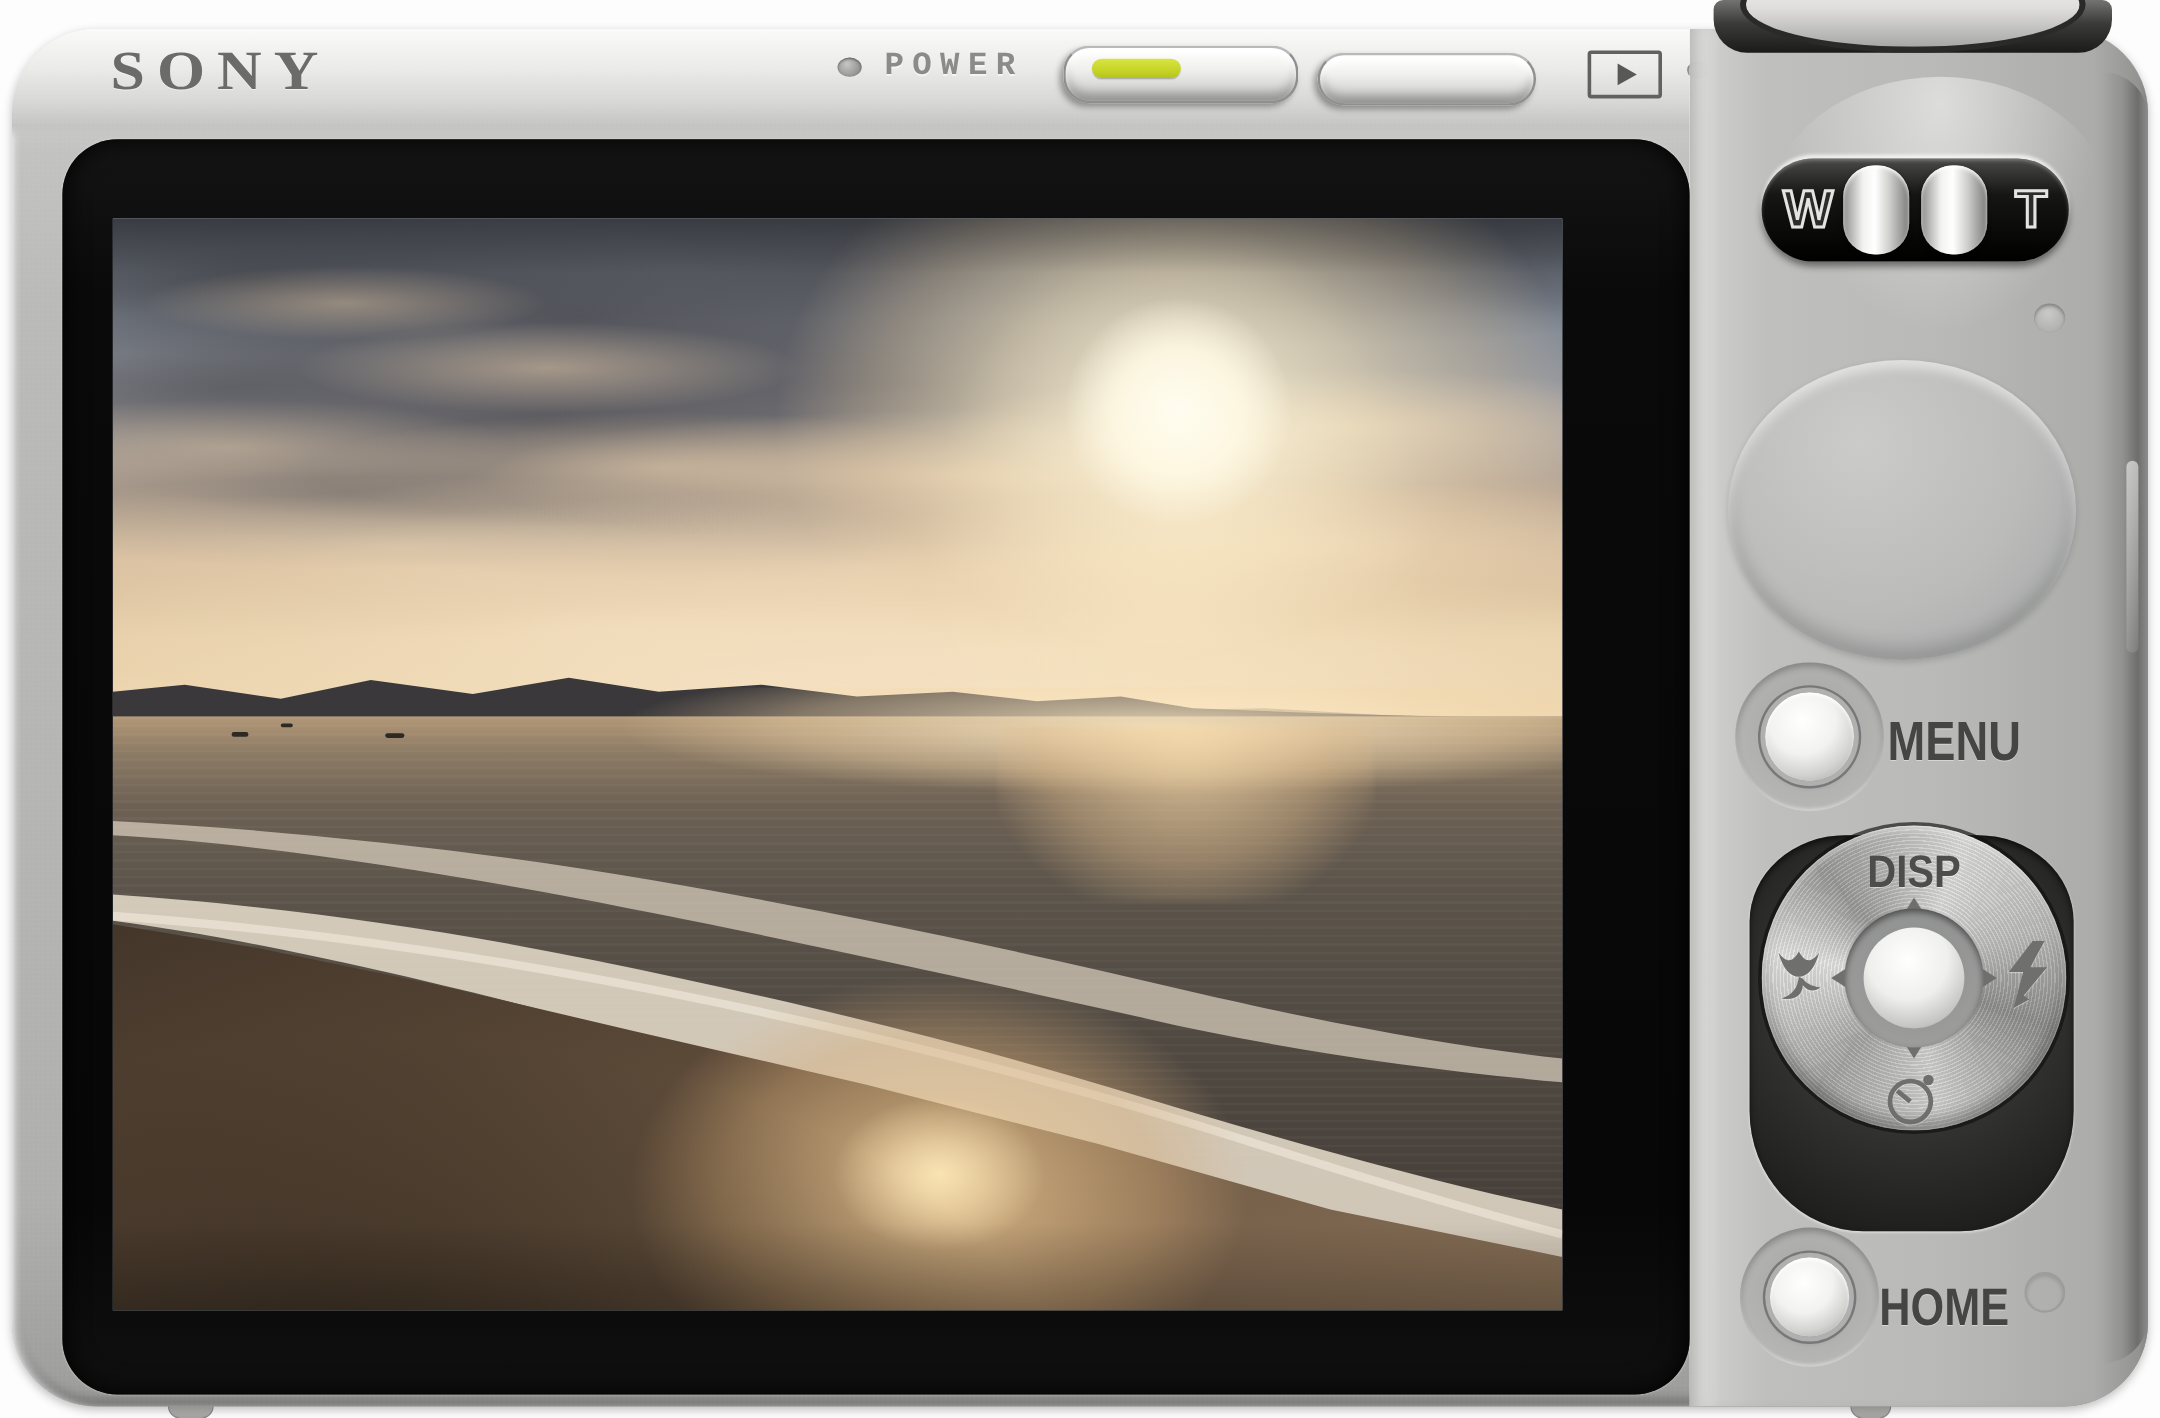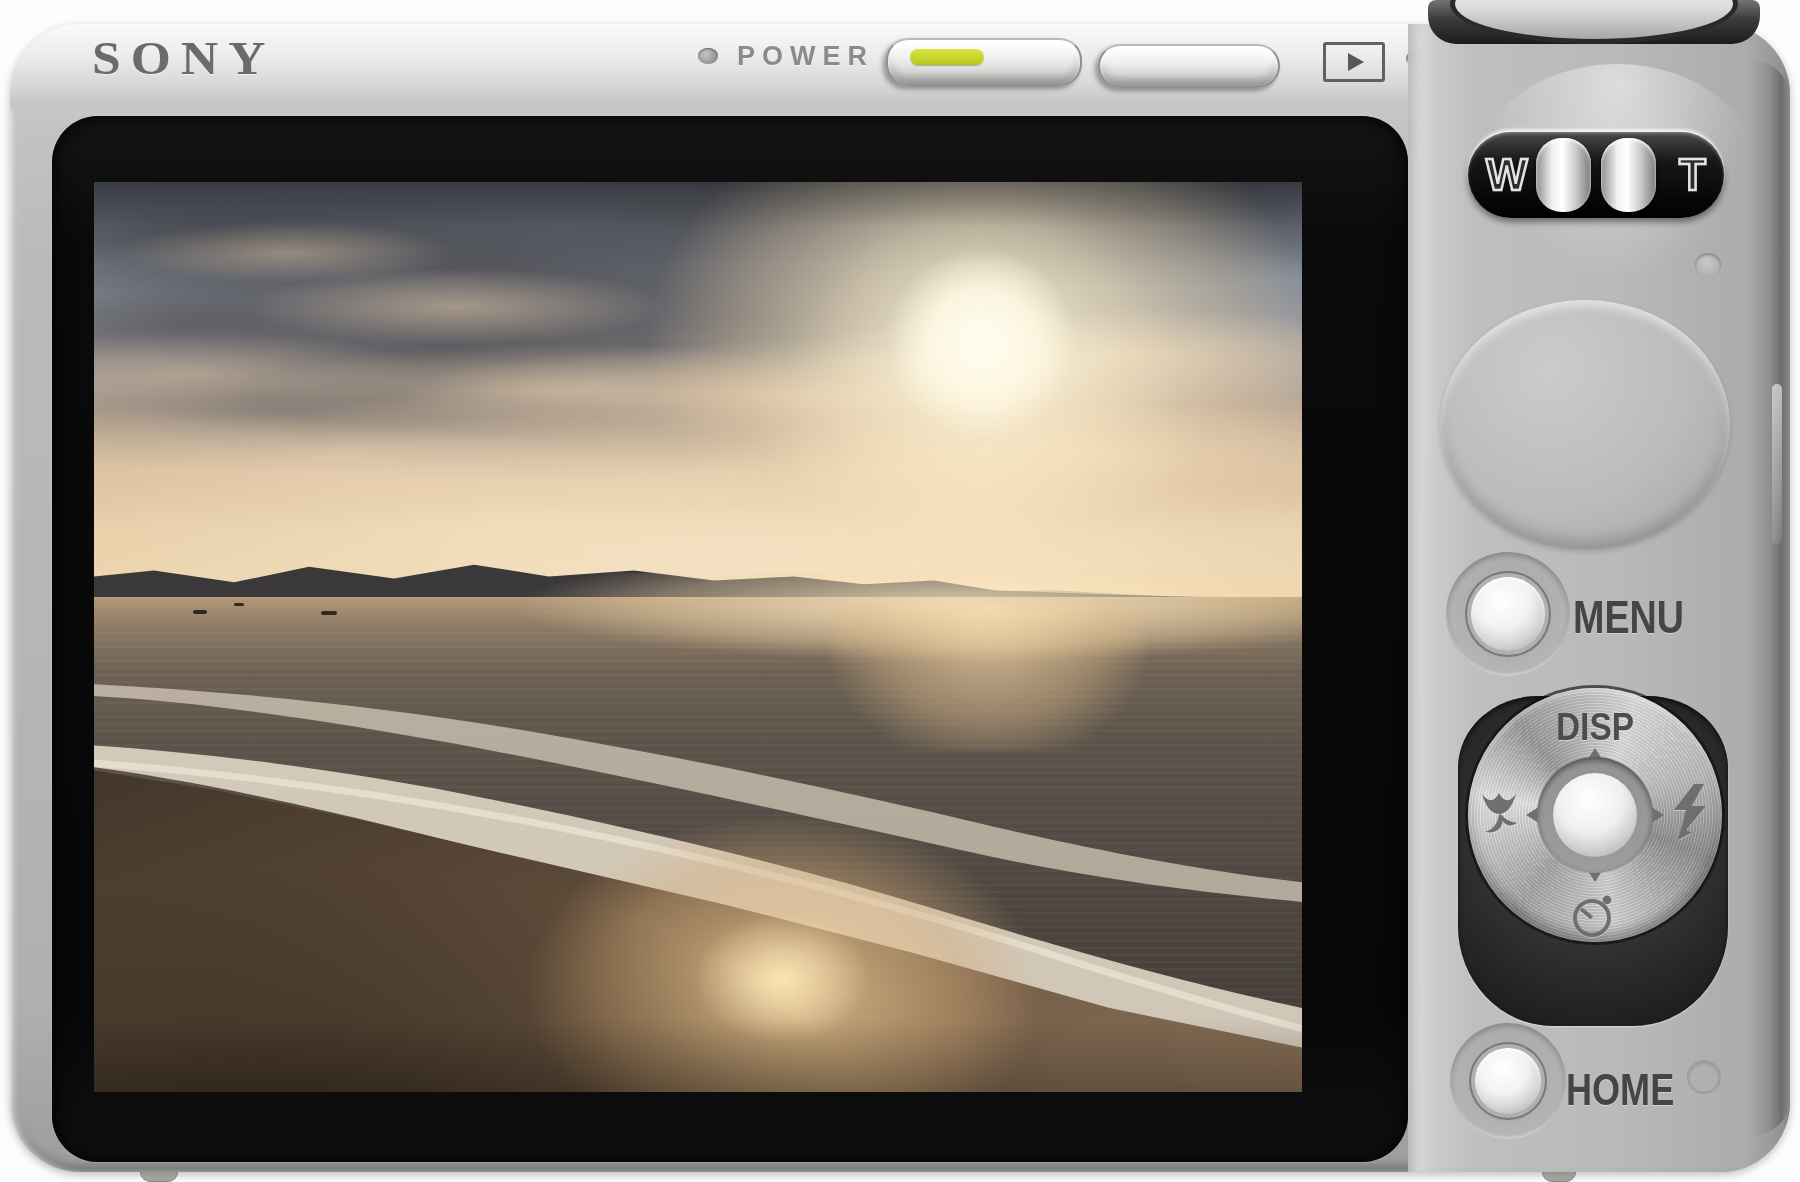--- a/index.html
+++ b/index.html
@@ -19,21 +19,21 @@
     border-radius:70px 70px 0 0;}
 
   
   .sony-logo{position:absolute;left:82px;top:8px;font-family:"Liberation Serif",serif;font-weight:700;
     font-size:46px;letter-spacing:9px;color:#6b6b69;transform:scaleX(1.12);transform-origin:left center;
     text-shadow:0 1px 0 rgba(255,255,255,.5);}
   .power-led{position:absolute;left:688px;top:24px;width:20px;height:16px;border-radius:50%;
     background:radial-gradient(circle at 40% 35%,#c6c6c4,#939391 70%,#7e7e7c);
     box-shadow:inset 0 1px 2px rgba(0,0,0,.45);}
   .power-label{position:absolute;left:727px;top:17px;font-size:27px;font-weight:700;letter-spacing:7px;
-    color:#8b8b89;text-shadow:0 1px 0 rgba(255,255,255,.55);}
+    color:#8b8b89;text-shadow:0 1px 0 rgba(255,255,255,.55);font-family:Liberation Mono, monospace;}
   .pill-btn{position:absolute;border-radius:22px;
     background:linear-gradient(180deg,#ffffff 0%,#f0f0ee 40%,#d6d6d4 75%,#bdbdbb 100%);
     border:2px solid #8f8f91;border-top-color:#b9b9bb;
     box-shadow:inset 0 5px 6px rgba(255,255,255,.95),inset 0 -7px 8px rgba(0,0,0,.22),-3px 3px 5px rgba(0,0,0,.35);}
   .power-btn{left:876px;top:14px;width:192px;height:44px;}
   .power-pill{position:absolute;left:22px;top:9px;width:74px;height:16px;border-radius:8px;
     background:linear-gradient(180deg,#d8e440,#c3d125 70%,#b4c21c);box-shadow:0 1px 1px rgba(0,0,0,.25);}
   .play-btn{left:1088px;top:20px;width:178px;height:40px;}
   .playback-mark{position:absolute;left:1313px;top:18px;width:56px;height:34px;border:3px solid #616260;
     border-radius:3px;display:flex;align-items:center;justify-content:center;}

